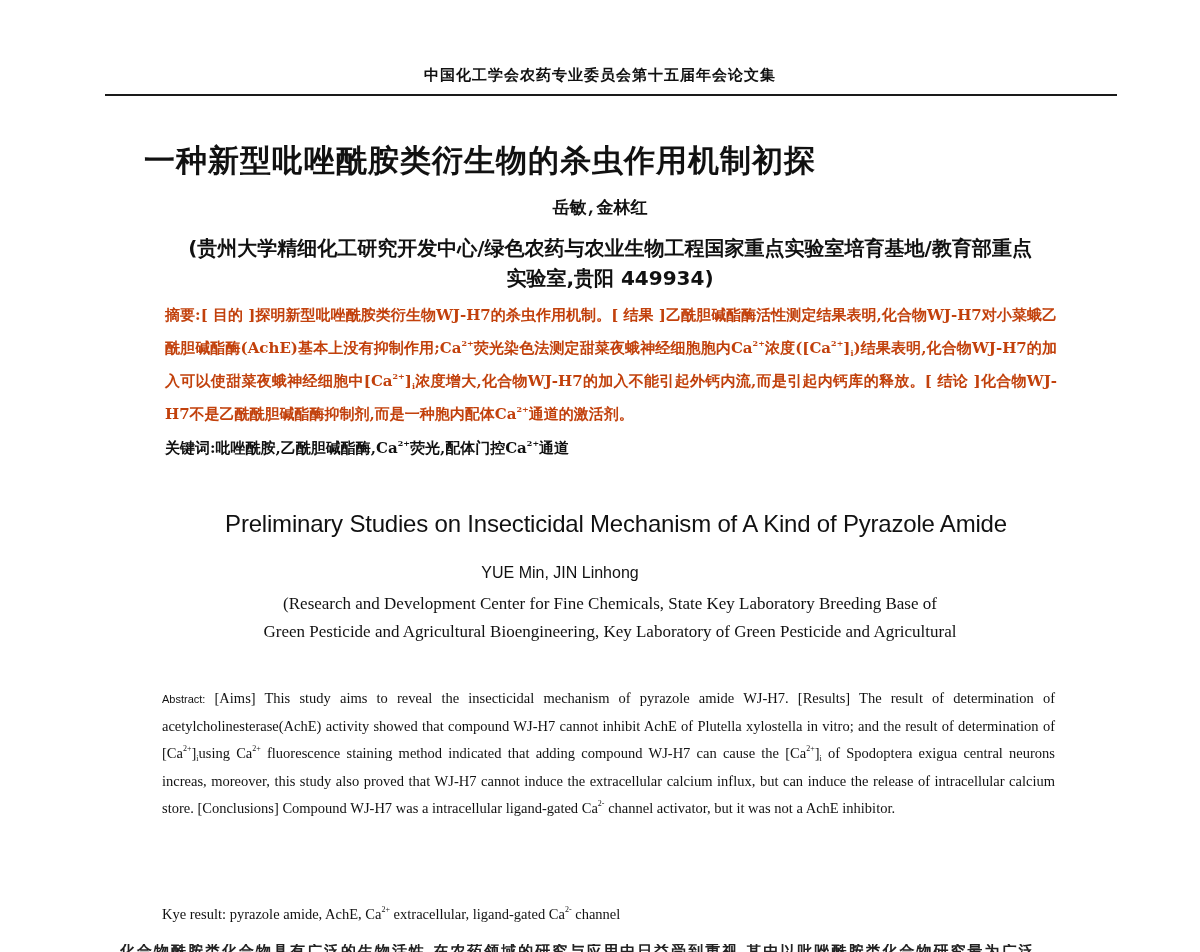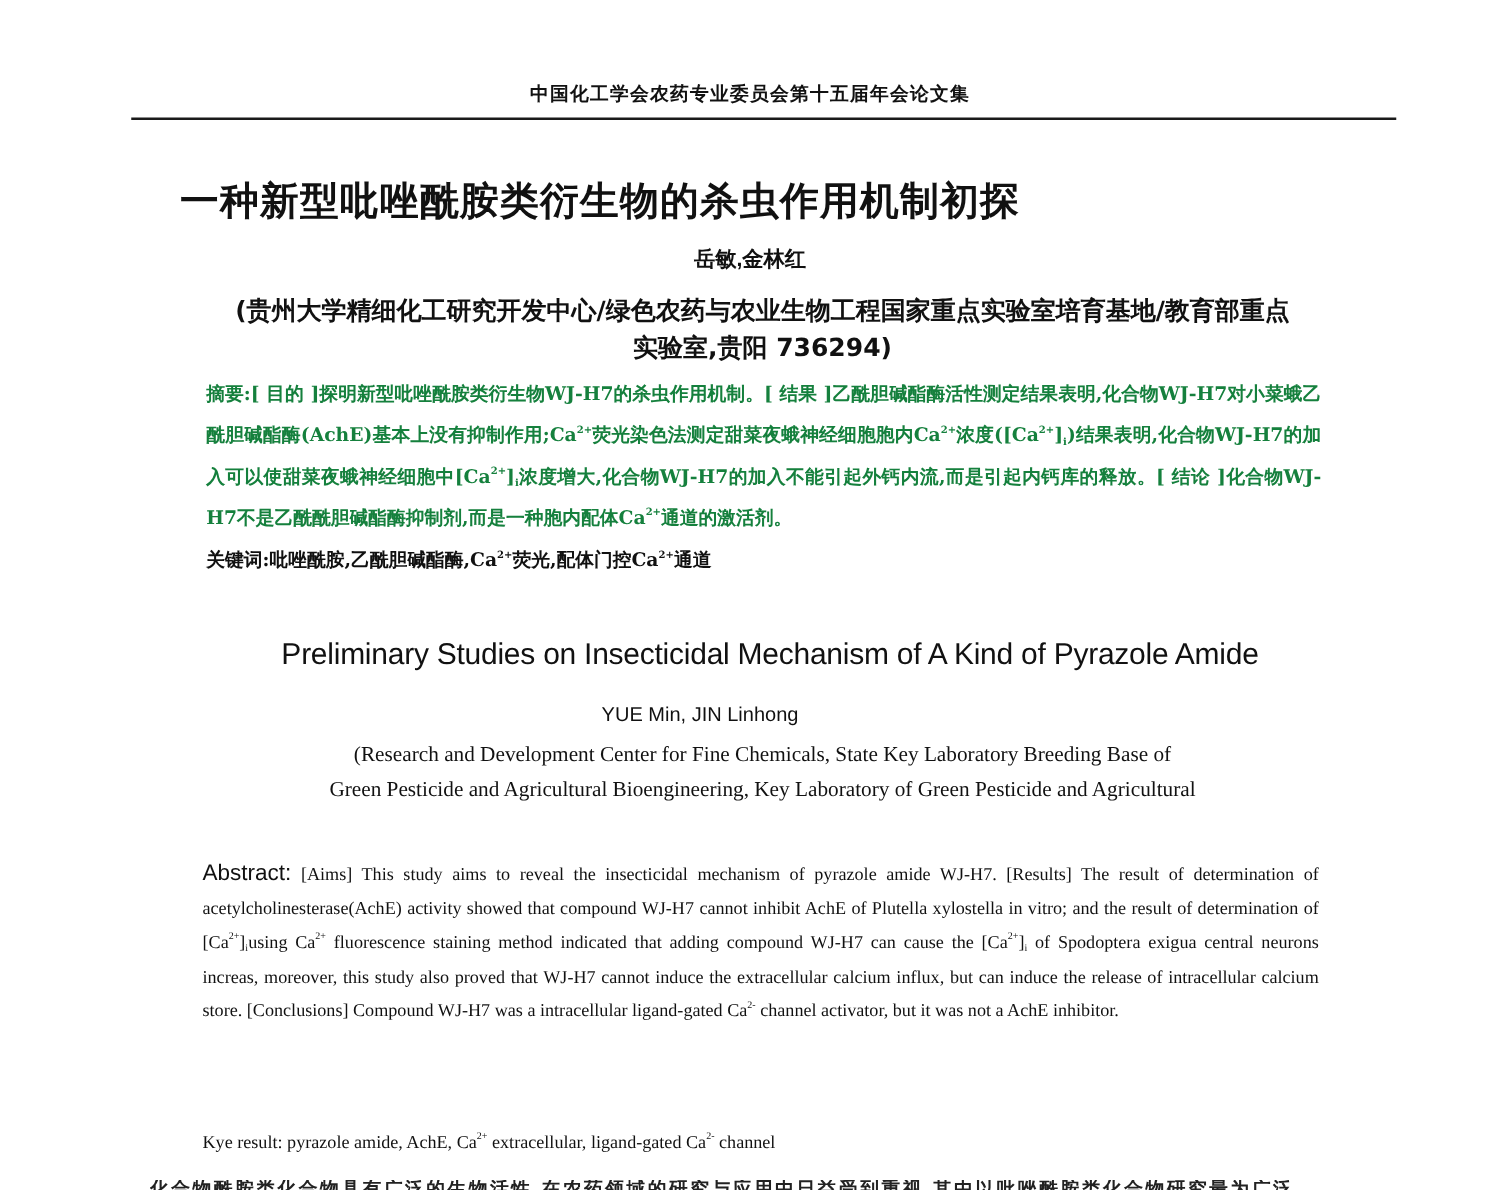--- a/index.html
+++ b/index.html
@@ -39,21 +39,21 @@
       text-align: center;
       font-family: "DejaVu Sans", sans-serif;
       font-weight: bold;
       font-size: 31px;
       letter-spacing: 1px;
       color: #111;
     }
     .cn-authors {
       left: 0; width: 1200px; top: 196px;
       text-align: center;
-      font-family: Liberation Sans, sans-serif;
+      font-family: Liberation Mono, monospace;
       font-weight: bold;
       font-size: 17px;
       color: #111;
     }
     .cn-affil {
       left: 150px; width: 920px; top: 233px;
       text-align: center;
       font-family: "DejaVu Sans", sans-serif;
       font-weight: bold;
       font-size: 20px;
@@ -62,21 +62,21 @@
     }
 
     
     .cn-abstract {
       left: 165px; width: 892px; top: 299px;
       font-family: "DejaVu Serif", serif;
       font-weight: bold;
       font-size: 15px;
       line-height: 33px;
       text-align: justify;
-      color: #15803d;
+      color: #c2410c;
     }
     .cn-abstract .lbl { font-weight: bold; }
     .cn-keywords {
       left: 165px; width: 892px; top: 432px;
       font-family: "DejaVu Serif", serif;
       font-weight: bold;
       font-size: 15px;
       line-height: 33px;
       color: #111;
     }
@@ -112,21 +112,21 @@
     .en-abstract {
       left: 162px; width: 893px; top: 685px;
       font-family: "Liberation Serif", serif;
       font-size: 14.5px;
       line-height: 27.2px;
       text-align: justify;
       color: #111;
     }
     .en-abstract .lbl {
       font-family: "Liberation Sans", sans-serif;
-      font-size: 18px;
+      font-size: 11px;
     }
     .en-keywords {
       left: 162px; width: 893px; top: 901px;
       font-family: "Liberation Serif", serif;
       font-size: 14.5px;
       line-height: 27px;
       color: #111;
     }
 
     
@@ -149,21 +149,21 @@
 </head>
 <body>
 
 <div class="abs running-header">中国化工学会农药专业委员会第十五届年会论文集</div>
 <div class="abs header-rule"></div>
 
 <div class="abs cn-title">一种新型吡唑酰胺类衍生物的杀虫作用机制初探</div>
 <div class="abs cn-authors">岳敏,金林红</div>
 <div class="abs cn-affil">
   <div>(贵州大学精细化工研究开发中心/绿色农药与农业生物工程国家重点实验室培育基地/教育部重点</div>
-  <div>实验室,贵阳 736294)</div>
+  <div>实验室,贵阳 449934)</div>
 </div>
 
 <div class="abs cn-abstract"><span class="lbl">摘要:</span><span>[ 目的 ]</span><span>探明新型吡唑酰胺类衍生物WJ-H7的杀虫作用机制。</span><span>[ 结果 ]</span><span>乙酰胆碱酯酶活性测定结果表明,化合物WJ-H7对小菜蛾乙酰胆碱酯酶(AchE)基本上没有抑制作用;Ca</span><sup>2+</sup><span>荧光染色法测定甜菜夜蛾神经细胞胞内Ca</span><sup>2+</sup><span>浓度([Ca</span><sup>2+</sup><span>]</span><sub>i</sub><span>)结果表明,化合物WJ-H7的加入可以使甜菜夜蛾神经细胞中[Ca</span><sup>2+</sup><span>]</span><sub>i</sub><span>浓度增大,化合物WJ-H7的加入不能引起外钙内流,而是引起内钙库的释放。</span><span>[ 结论 ]</span><span>化合物WJ-H7不是乙酰酰胆碱酯酶抑制剂,而是一种胞内配体Ca</span><sup>2+</sup><span>通道的激活剂。</span></div>
 
 <div class="abs cn-keywords"><span>关键词:</span><span>吡唑酰胺,乙酰胆碱酯酶,Ca</span><sup>2+</sup><span>荧光,配体门控Ca</span><sup>2+</sup><span>通道</span></div>
 
 <div class="abs en-title">Preliminary Studies on Insecticidal Mechanism of A Kind of Pyrazole Amide</div>
 <div class="abs en-authors">YUE Min, JIN Linhong</div>
 <div class="abs en-affil">
   <div>(Research and Development Center for Fine Chemicals, State Key Laboratory Breeding Base of</div>

